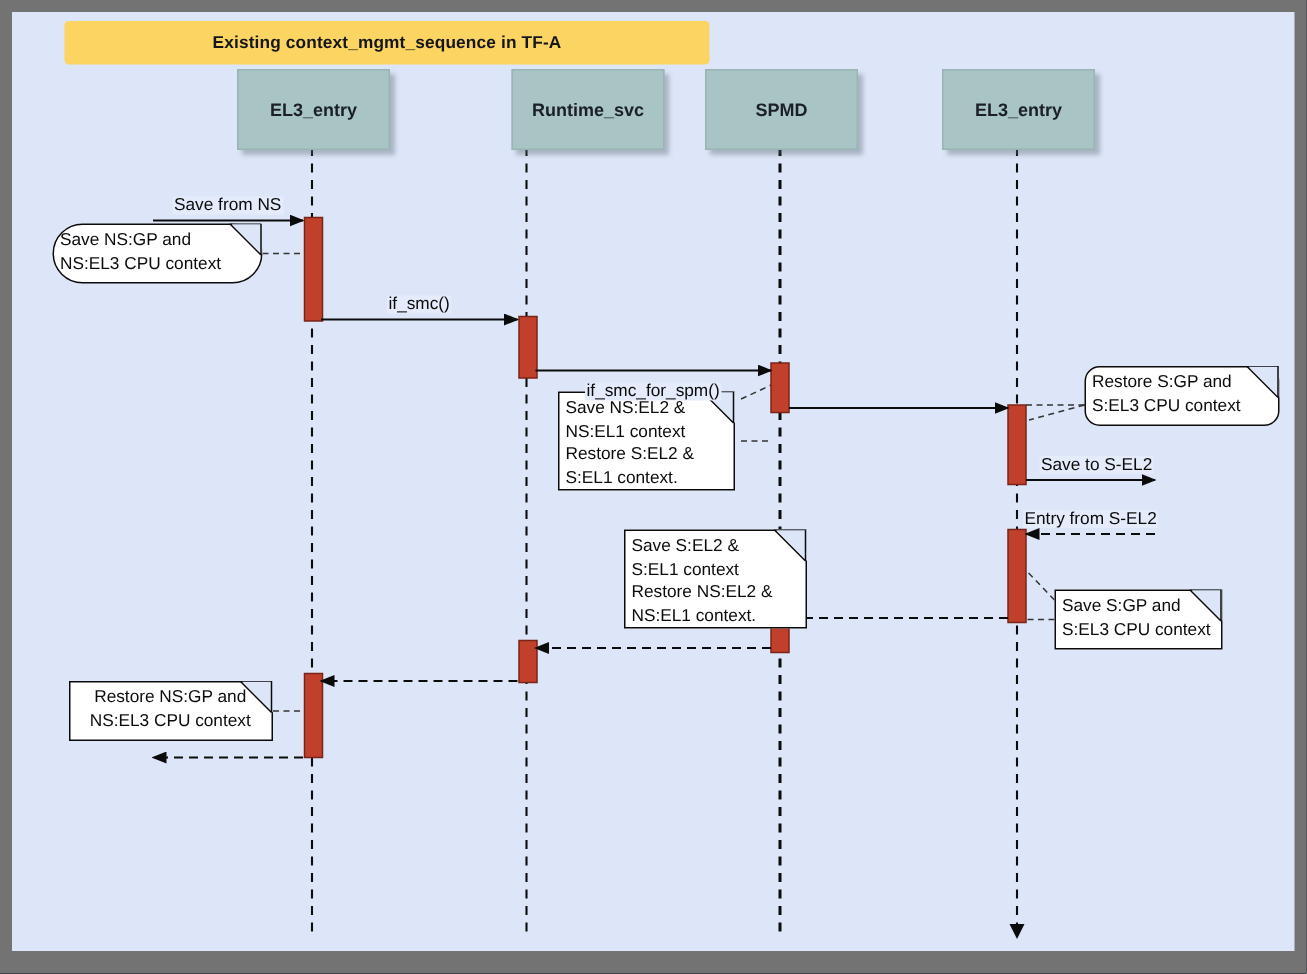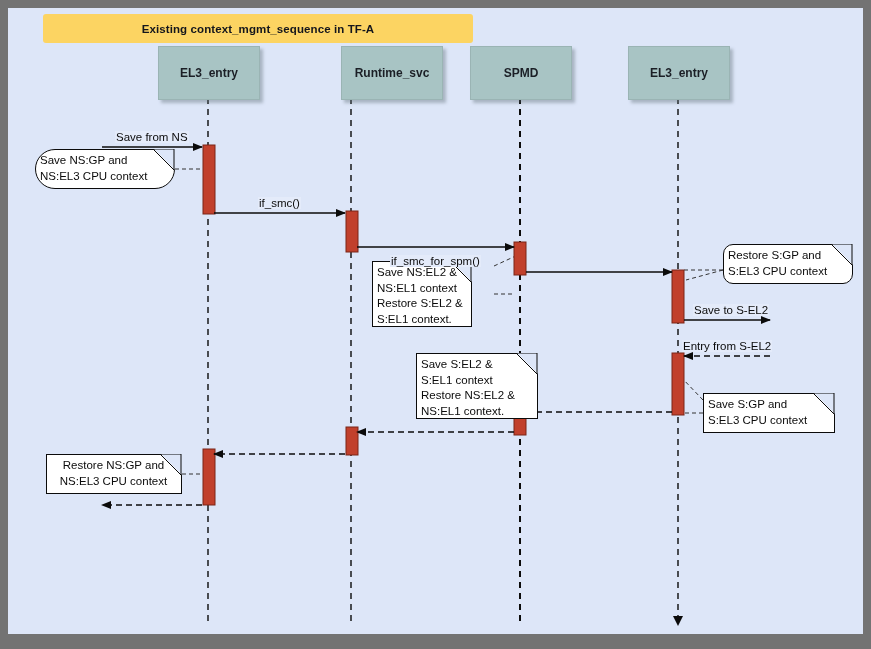--- a/index.html
+++ b/index.html
@@ -183,21 +183,21 @@
       </div>
     <div id="note-boxes">
         <div class="note" style="left: 27px; top: 141px; width: 140px; height: 40px; border-radius: 20px;">
           <div class="line">Save NS:GP and</div>
           <div class="line">NS:EL3 CPU context</div>
           <div class="fold"></div>
           <div class="fold-edge"><svg width="22" height="22">
               <path d="M0,0 L21,21 M21,0 L21,21 M0,0 L21,0" stroke="#0b0b0b" stroke-width="1" fill="none"></path>
             </svg></div>
         </div>
-        <div class="note" style="left: 364px; top: 253px; width: 100px; height: 66px;">
+        <div class="note" style="left: 364px; top: 253px; width: 118px; height: 66px;">
           <div class="line">Save NS:EL2 &amp;</div>
           <div class="line">NS:EL1 context</div>
           <div class="line">Restore S:EL2 &amp;</div>
           <div class="line">S:EL1 context.</div>
           <div class="fold"></div>
           <div class="fold-edge"><svg width="22" height="22">
               <path d="M0,0 L21,21 M21,0 L21,21 M0,0 L21,0" stroke="#0b0b0b" stroke-width="1" fill="none"></path>
             </svg></div>
         </div>
         <div class="note" style="left: 715px; top: 236px; width: 130px; height: 40px; border-radius: 10px;">
@@ -211,21 +211,21 @@
         <div class="note" style="left: 364px; top: 345px; width: 122px; height: 66px; margin-left: 44px;">
           <div class="line">Save S:EL2 &amp;</div>
           <div class="line">S:EL1 context</div>
           <div class="line">Restore NS:EL2 &amp;</div>
           <div class="line">NS:EL1 context.</div>
           <div class="fold"></div>
           <div class="fold-edge"><svg width="22" height="22">
               <path d="M0,0 L21,21 M21,0 L21,21 M0,0 L21,0" stroke="#0b0b0b" stroke-width="1" fill="none"></path>
             </svg></div>
         </div>
-        <div class="note" style="left: 695px; top: 385px; width: 132px; height: 40px;">
+        <div class="note" style="left: 695px; top: 385px; width: 112px; height: 40px;">
           <div class="line">Save S:GP and</div>
           <div class="line">S:EL3 CPU context</div>
           <div class="fold"></div>
           <div class="fold-edge"><svg width="22" height="22">
               <path d="M0,0 L21,21 M21,0 L21,21 M0,0 L21,0" stroke="#0b0b0b" stroke-width="1" fill="none"></path>
             </svg></div>
         </div>
         <div class="note" style="left: 38px; top: 446px; width: 136px; height: 40px; text-align: center;">
           <div class="line">Restore NS:GP and</div>
           <div class="line">NS:EL3 CPU context</div>

